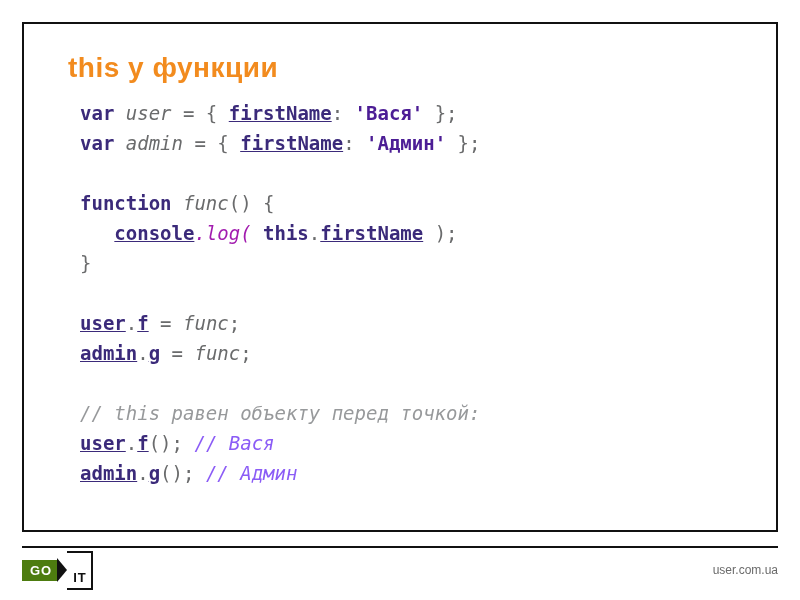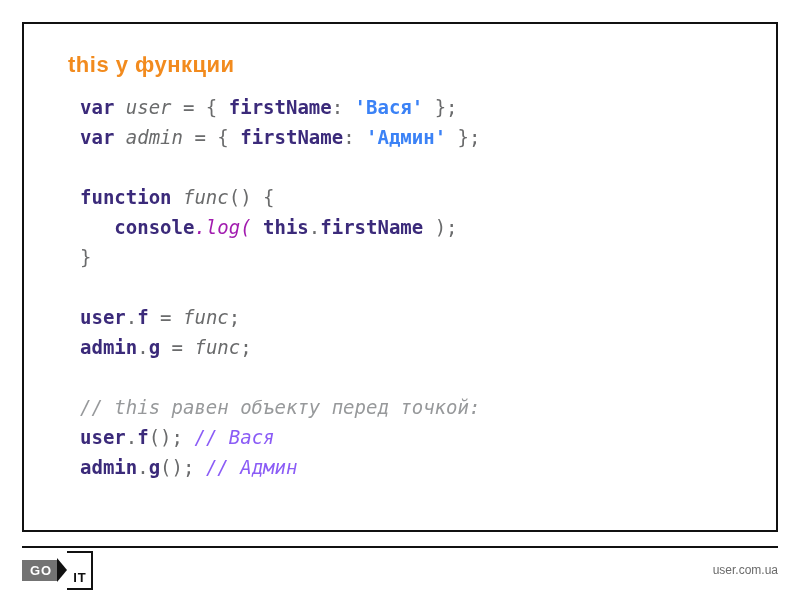--- a/index.html
+++ b/index.html
@@ -21,36 +21,36 @@
   .slide-border {
     border: 2px solid #111;
     height: 510px;
     padding: 28px 30px 20px 44px;
     box-sizing: border-box;
     overflow: hidden;
   }
   .title {
     color: #f28b1e;
     font-weight: 700;
-    font-size: 22px;
+    font-size: 28px;
     margin: 0 0 14px 0;
     letter-spacing: 0.5px;
   }
   .code {
     font-family: Consolas, "DejaVu Sans Mono", monospace;
     font-size: 19px;
     line-height: 1.58;
     white-space: pre;
     color: #444;
     padding-left: 12px;
   }
   .kw   { color: #3b2a7a; font-weight: 700; }     
-  .prop { color: #3b2a7a; font-weight: 700; }     
+  .prop { color: #3b2a7a; font-weight: 700; text-decoration: underline; }     
   .id   { color: #6a6b6c; font-style: italic; }   
-  .str  { color: #3b82f6; font-weight: 700; }     
+  .str  { color: #4c1d95; font-weight: 700; }     
   .punc { color: #6a6b6c; }
   .fncall { color: #a21caf; font-style: italic; } 
   .cmt  { color: #97999b; font-style: italic; }
   .cmt2 { color: #8b5cf6; font-style: italic; }
 
   .footer {
     position: absolute;
     left: 22px;
     right: 22px;
     bottom: 18px;
@@ -59,21 +59,21 @@
     display: flex;
     justify-content: space-between;
     align-items: center;
   }
   .logo {
     display: inline-flex;
     align-items: center;
     height: 24px;
   }
   .logo-go {
-    background: #737373;
+    background: #4d7c0f;
     color: #fff;
     font-weight: 700;
     font-family: Arial, sans-serif;
     font-size: 13px;
     letter-spacing: 1px;
     padding: 3px 6px 3px 8px;
     display: inline-block;
   }
   .logo-it {
     color: #111;

